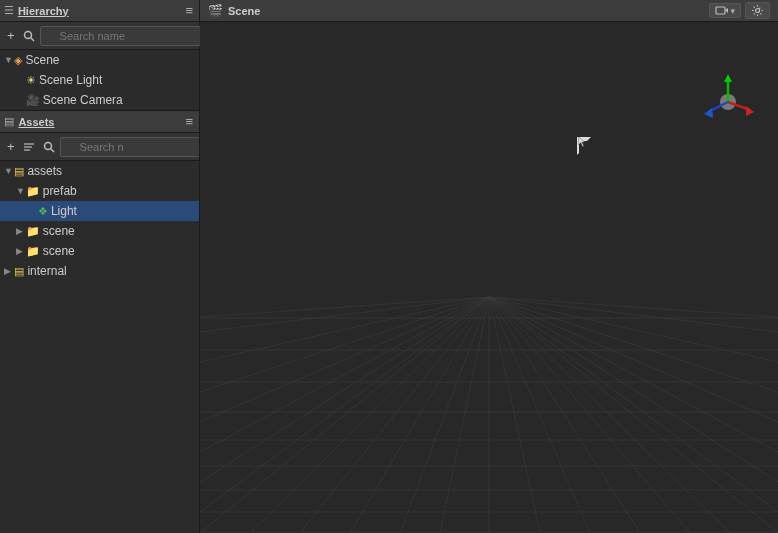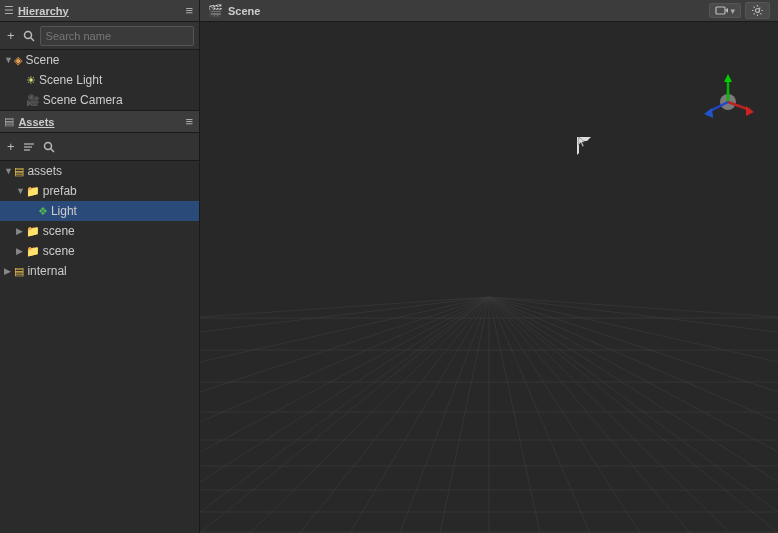--- a/index.html
+++ b/index.html
@@ -81,21 +81,21 @@
       border-radius: 2px;
       display: flex;
       align-items: center;
       justify-content: center;
     }
     .search-input {
       flex: 1;
       background: #3a3a3a;
       border: 1px solid #555;
       color: #ccc;
-      padding: 2px 5px;
+      padding: 2px 19px;
       font-size: 11px;
       border-radius: 2px;
       height: 20px;
       outline: none;
     }
     .search-input::placeholder { color: #777; }
 
     
     .hierarchy-section {
       flex: 0 0 auto;
@@ -318,20 +318,21 @@
             <line x1="1" y1="6" x2="9" y2="6" stroke="#bbb" stroke-width="1.2"></line>
             <line x1="1" y1="9" x2="7" y2="9" stroke="#bbb" stroke-width="1.2"></line>
           </svg>
         </button>
         <button class="toolbar-btn">
           <svg width="12" height="12" viewBox="0 0 12 12" fill="#bbb">
             <circle cx="5" cy="5" r="3.5" stroke="#bbb" stroke-width="1.5" fill="none"></circle>
             <line x1="7.8" y1="7.8" x2="11" y2="11" stroke="#bbb" stroke-width="1.5"></line>
           </svg>
         </button>
+        <input class="search-input" type="text" placeholder="Search n" style="">
 
       </div>
 
       <div class="assets-tree">
 
         <div class="tree-item">
           <span class="arrow" style="color:#888;font-size:9px;">▼</span>
           <span class="item-icon icon-yellow">▤</span>
           <span class="item-label">assets</span>
         </div>

